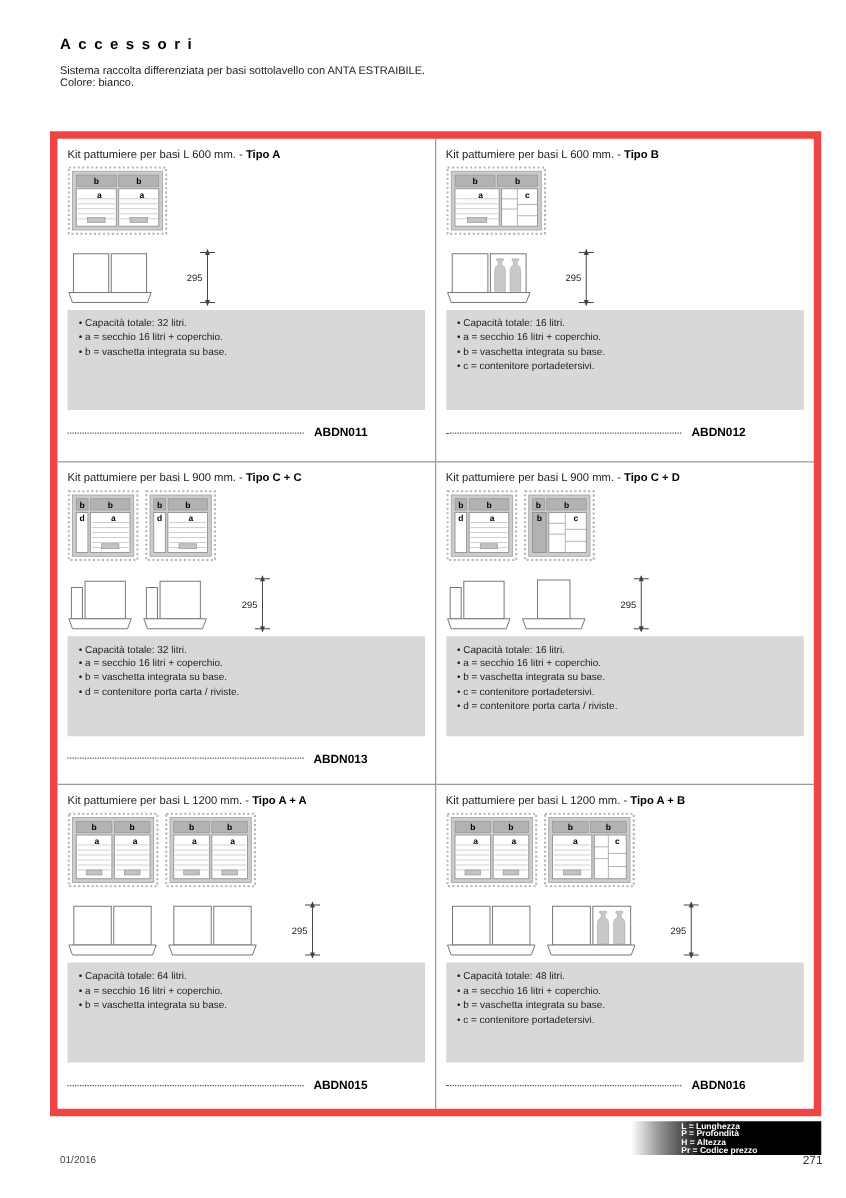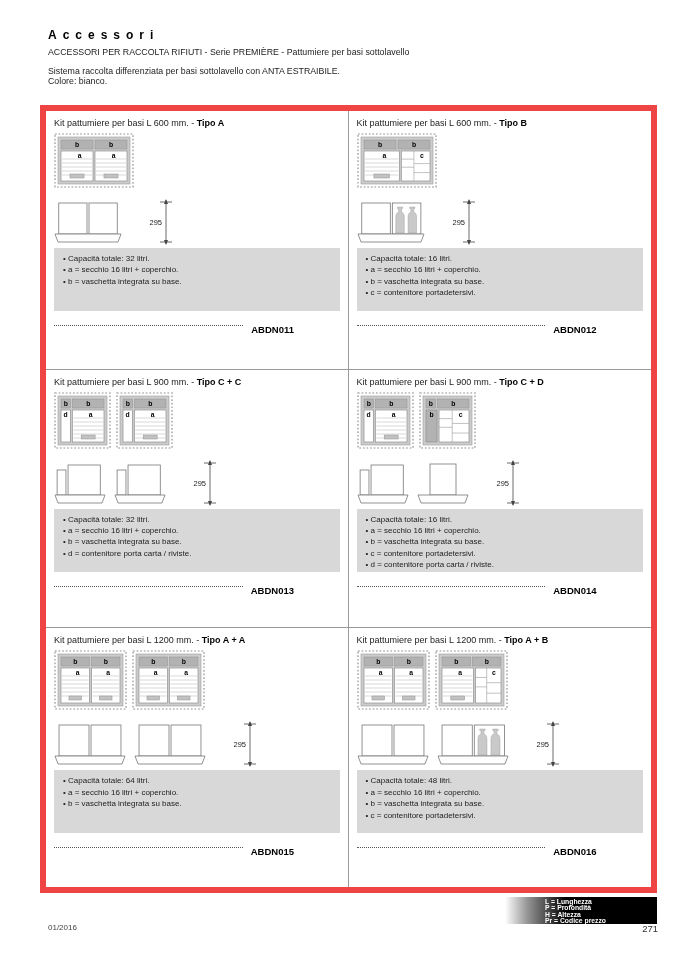--- a/index.html
+++ b/index.html
@@ -22,41 +22,40 @@
   }
   .cell{border-right:1px solid #999;border-bottom:1px solid #999;
     padding:6px 8px 0 8px;box-sizing:border-box;overflow:hidden;}
   .cell:nth-child(2n){border-right:none;}
   .cell:nth-child(n+5){border-bottom:none;}
   .cell-title{font-size:9px;line-height:12px;color:#222;white-space:nowrap;}
   .cell-title b{color:#000;}
   .topview{margin-top:4px;display:flex;gap:5px;align-items:flex-start;}
   .sideview{margin-top:13px;display:flex;gap:8px;align-items:center;height:42px;}
   .dim{margin-left:14px;}
-  .specbox{margin-top:5px;height:63px;background:#d8d8d8;padding:5px 9px 0 9px;box-sizing:border-box;}
+  .specbox{margin-top:5px;height:80px;background:#d8d8d8;padding:5px 9px 0 9px;box-sizing:border-box;}
   .spec-line{font-size:8px;line-height:11.4px;color:#222;white-space:nowrap;}
   .spec-line::before{content:"• ";}
-  .code-row{margin-top:13px;width:240px;display:flex;align-items:flex-start;}
+  .code-row{margin-top:13px;width:240px;display:flex;align-items:center;}
   .leader{flex:1;border-bottom:1.5px dotted #555;margin-bottom:2px;height:1px;}
   .code{margin-left:8px;font-weight:bold;font-size:9.5px;color:#000;white-space:nowrap;}
   svg text{font-family:"Liberation Sans","DejaVu Sans",sans-serif;}
   
   .legend{position:absolute;left:505px;top:897px;width:152px;height:27px;box-sizing:border-box;
     background:linear-gradient(90deg,#ffffff 0%,#9a9a9a 14%,#000000 40%);
     padding:2px 0 0 40px;}
   .legend-line{font-size:6.8px;font-weight:bold;color:#ffffff;line-height:6.3px;white-space:nowrap;}
   .footer-date{position:absolute;left:48px;top:923px;font-size:8px;color:#444;}
   .page-number{position:absolute;right:19px;top:923px;font-size:9.5px;color:#333;}
 </style>
 </head>
 <body>
 
 <div class="head">
   <div class="page-title">Accessori</div>
-  <div class="sub first">ACCESSORI PER RACCOLTA RIFIUTI - Serie PREMIÈRE - Pattumiere per basi sottolavello</div>
   <div class="intro">Sistema raccolta differenziata per basi sottolavello con ANTA ESTRAIBILE.</div>
   <div class="sub">Colore: bianco.</div>
 </div>
 
 <div class="grid">
 
   <div class="cell">
     <div class="cell-title"><span>Kit pattumiere per basi L 600 mm. - </span><b>Tipo A</b></div>
     <div class="topview">
         <svg width="80" height="55" viewBox="0 0 80 55">
@@ -299,24 +298,20 @@
     <text x="18" y="26" text-anchor="end" font-size="7.5" fill="#222">295</text>
   </svg>
       </div>
     <div class="specbox">
         <div class="spec-line">Capacità totale: 16 litri.</div>
         <div class="spec-line">a = secchio 16 litri + coperchio.</div>
         <div class="spec-line">b = vaschetta integrata su base.</div>
         <div class="spec-line">c = contenitore portadetersivi.</div>
         <div class="spec-line">d = contenitore porta carta / riviste.</div>
       </div>
-    <div class="code-row">
-      <span class="leader"></span>
-      <span class="code">ABDN014</span>
-    </div>
   </div>
 
   <div class="cell">
     <div class="cell-title"><span>Kit pattumiere per basi L 1200 mm. - </span><b>Tipo A + A</b></div>
     <div class="topview">
         <svg width="73" height="60" viewBox="0 0 73 60">
           <rect x="1" y="1" width="71" height="58" fill="none" stroke="#b4b4b4" stroke-width="1.7" stroke-dasharray="1.7 1.9"></rect>
           <rect x="4" y="4" width="65" height="52" fill="#cccccc" stroke="#9b9b9b" stroke-width="0.6"></rect>
           <rect x="7" y="7" width="28.5" height="9" fill="#b2b2b2" stroke="#909090" stroke-width="0.5"></rect>
           <text x="21.25" y="14" text-anchor="middle" font-size="6.8" font-weight="bold" fill="#000">b</text>

